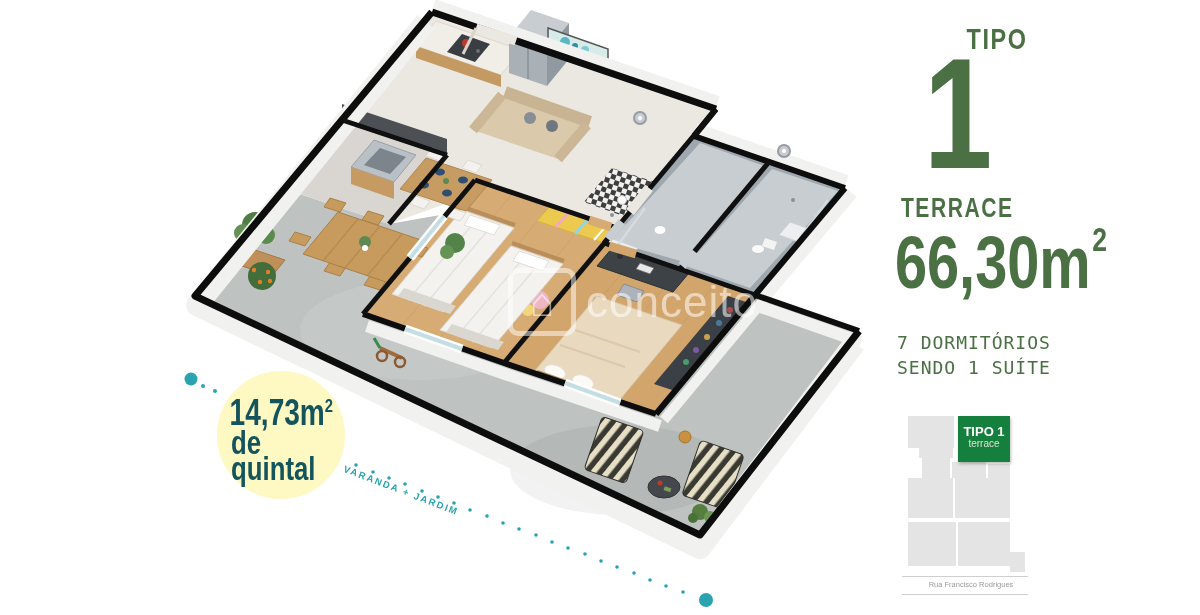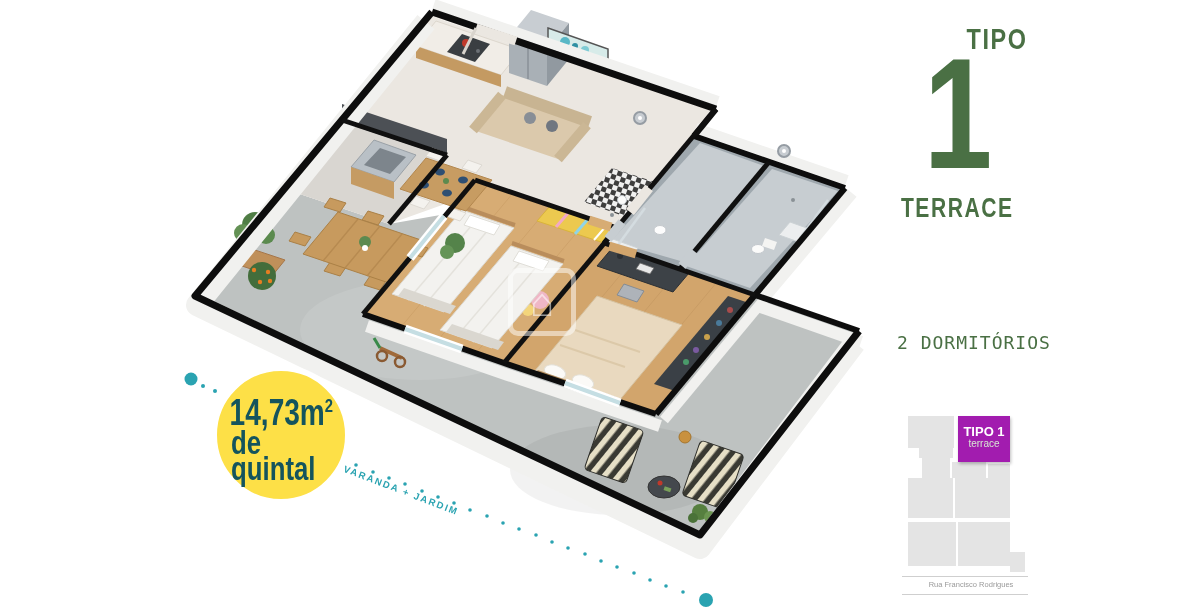--- a/index.html
+++ b/index.html
@@ -3,21 +3,21 @@
 <meta charset="utf-8">
 <style>
   html,body{margin:0;padding:0;background:#ffffff;}
   #canvas{position:relative;width:1200px;height:615px;background:#ffffff;overflow:hidden;
           font-family:"Liberation Sans", sans-serif;}
   #plan-svg{position:absolute;left:0;top:0;}
   .cond{display:inline-block;transform:scaleX(0.78);transform-origin:center;}
 
   
   .badge{position:absolute;left:213px;top:367px;width:128px;height:128px;border-radius:50%;
-         background:#fde047;border:4px solid #ffffff;box-shadow:0 0 0 2px rgba(255,255,255,0.65);
+         background:#fef9c3;border:4px solid #ffffff;box-shadow:0 0 0 2px rgba(255,255,255,0.65);
          display:flex;flex-direction:column;align-items:center;justify-content:center;color:#14545d;}
   .badge-area{font-weight:700;font-size:36px;line-height:34px;white-space:nowrap;}
   .badge-area sup{font-size:19px;vertical-align:super;}
   .badge-caption{font-weight:700;font-size:33px;line-height:26px;}
 
   
   .varanda{position:absolute;left:346px;top:463px;transform:rotate(21deg);transform-origin:left top;
            color:#2aa3b1;font-size:9.5px;letter-spacing:1.8px;font-weight:700;white-space:nowrap;}
 
   
@@ -37,21 +37,21 @@
   .p-area{position:absolute;left:865px;top:226px;width:240px;text-align:center;color:#4a7044;
           font-size:74px;font-weight:700;line-height:1;white-space:nowrap;}
   .p-area sup{font-size:34px;vertical-align:top;position:relative;top:-4px;margin-left:2px;}
   .p-features{position:absolute;left:897px;top:330px;color:#4a7044;
               font-family:"DejaVu Sans Mono", monospace;font-size:18px;font-weight:500;
               line-height:25px;letter-spacing:1px;white-space:nowrap;}
 
   
   .siteplan{position:absolute;left:902px;top:412px;width:128px;height:190px;}
   .sp-block{position:absolute;background:#e4e4e4;}
-  .sp-green{position:absolute;left:56px;top:4px;width:52px;height:46px;background:#a21caf;
+  .sp-green{position:absolute;left:56px;top:4px;width:52px;height:46px;background:#15803d;
             color:#ffffff;text-align:center;box-shadow:1px 2px 3px rgba(0,0,0,0.25);}
   .sp-green .t1{font-size:13px;font-weight:700;margin-top:8px;}
   .sp-green .t2{font-size:10px;color:#d7e6d2;line-height:9px;}
   .sp-line{position:absolute;left:0;width:126px;height:1px;background:#cfcfcf;}
   .sp-street{position:absolute;left:6px;top:168px;width:126px;text-align:center;
              font-size:7.5px;color:#9a9a9a;}
 </style>
 </head>
 <body>
 
@@ -374,35 +374,38 @@
       <circle cx="634" cy="573" r="1.8"></circle>
         <circle cx="650" cy="580" r="1.8"></circle>
       <circle cx="666" cy="586" r="1.8"></circle>
         <circle cx="683" cy="592" r="1.8"></circle>
       <circle cx="706" cy="600" r="7"></circle>
     </g>
   </svg>
 
   <div class="watermark">
     <div class="wm-logo">⌂</div>
+    <div class="wm-text">conceito</div>
   </div>
 
   <div class="badge">
     <div class="badge-area"><span class="cond"><span>14,73m</span><sup>2</sup></span></div>
     <div class="badge-caption"><span class="cond">de quintal</span></div>
   </div>
 
   <div class="varanda">VARANDA + JARDIM</div>
 
   <div class="p-tipo"><span class="cond">TIPO</span></div>
   <div class="p-one"><span class="cond">1</span></div>
   <div class="p-terrace"><span class="cond">TERRACE</span></div>
+  <div class="p-area"><span class="cond"><span>66,30m</span><sup>2</sup></span></div>
 
   <div class="p-features">
-    <div>2 DORMITÓRIOS</div>
+    <div>7 DORMITÓRIOS</div>
+    <div>SENDO 1 SUÍTE</div>
   </div>
 
   <div class="siteplan">
     <div class="sp-block" style="left:6px;top:4px;width:46px;height:32px;"></div>
     <div class="sp-block" style="left:17px;top:36px;width:34px;height:10px;"></div>
     <div class="sp-block" style="left:20px;top:46px;width:28px;height:20px;"></div>
     <div class="sp-block" style="left:50px;top:50px;width:34px;height:16px;"></div>
     <div class="sp-block" style="left:86px;top:52px;width:22px;height:14px;"></div>
     <div class="sp-block" style="left:6px;top:66px;width:45px;height:40px;"></div>
     <div class="sp-block" style="left:53px;top:66px;width:55px;height:40px;"></div>

